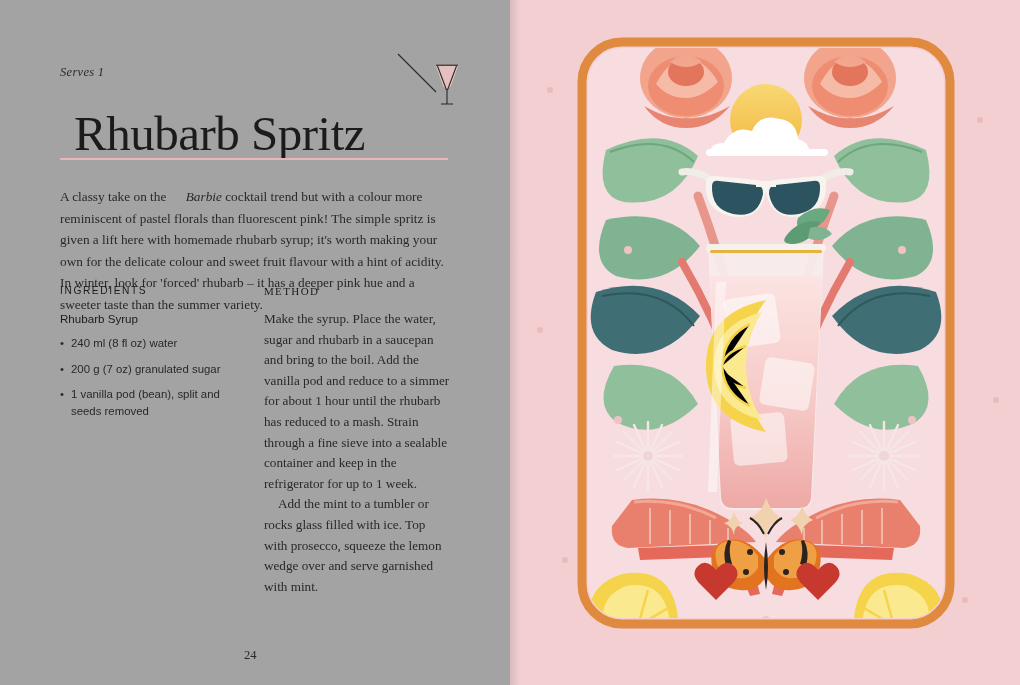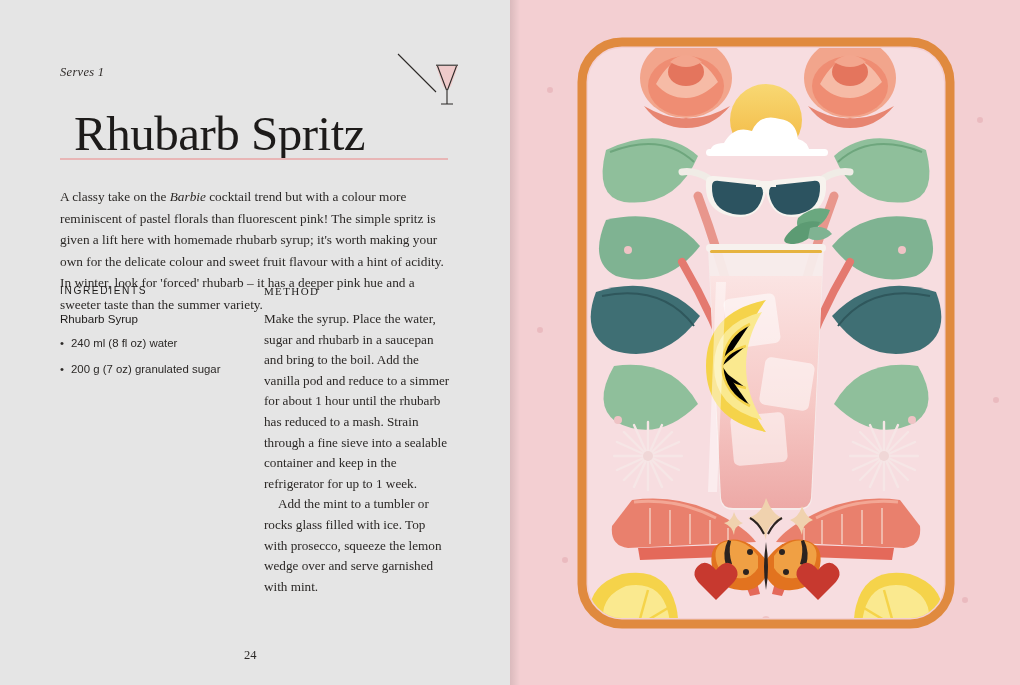--- a/index.html
+++ b/index.html
@@ -17,21 +17,21 @@
     position: relative;
     width: 1020px;
     height: 685px;
     display: flex;
   }
   
   .page-left {
     position: relative;
     width: 510px;
     height: 685px;
-    background: #e5e5e5;
+    background: #a3a3a3;
     box-sizing: border-box;
   }
   .serves {
     position: absolute;
     left: 60px;
     top: 65px;
     font-family: "Liberation Serif", serif;
     font-style: italic;
     font-size: 12.5px;
     letter-spacing: 0.3px;
@@ -61,21 +61,21 @@
     position: absolute;
     left: 60px;
     top: 173px;
     width: 390px;
     font-family: "Liberation Serif", serif;
     font-size: 13.3px;
     line-height: 1.62;
     color: #2b2826;
     text-align: left;
   }
-  .intro i { font-style: italic; }
+  .intro i { font-style: italic; margin-left: 16px; }
 
   .cols {
     position: absolute;
     left: 60px;
     top: 285px;
     width: 392px;
     display: flex;
     gap: 0px;
   }
   .col-ing { width: 198px; }
@@ -191,20 +191,21 @@
     <p class="intro"><span>A classy take on the </span><i>Barbie</i><span> cocktail trend but with a colour more reminiscent of pastel florals than fluorescent pink! The simple spritz is given a lift here with homemade rhubarb syrup; it's worth making your own for the delicate colour and sweet fruit flavour with a hint of acidity. In winter, look for 'forced' rhubarb – it has a deeper pink hue and a sweeter taste than the summer variety.</span></p>
 
     <div class="cols">
 
       <div class="col-ing">
         <h2 class="colhead">INGREDIENTS</h2>
         <h3 class="subhead">Rhubarb Syrup</h3>
         <ul class="ing">
           <li>240 ml (8 fl oz) water</li>
           <li>200 g (7 oz) granulated sugar</li>
+          <li>1 vanilla pod (bean), split and seeds removed</li>
         </ul>
       </div>
 
       <div class="col-met">
         <h2 class="colhead serif">METHOD</h2>
         <div class="method">
           <p>Make the syrup. Place the water, sugar and rhubarb in a saucepan and bring to the boil. Add the vanilla pod and reduce to a simmer for about 1 hour until the rhubarb has reduced to a mash. Strain through a fine sieve into a sealable container and keep in the refrigerator for up to 1 week.</p>
           <p>Add the mint to a tumbler or rocks glass filled with ice. Top with prosecco, squeeze the lemon wedge over and serve garnished with mint.</p>
         </div>
       </div>

